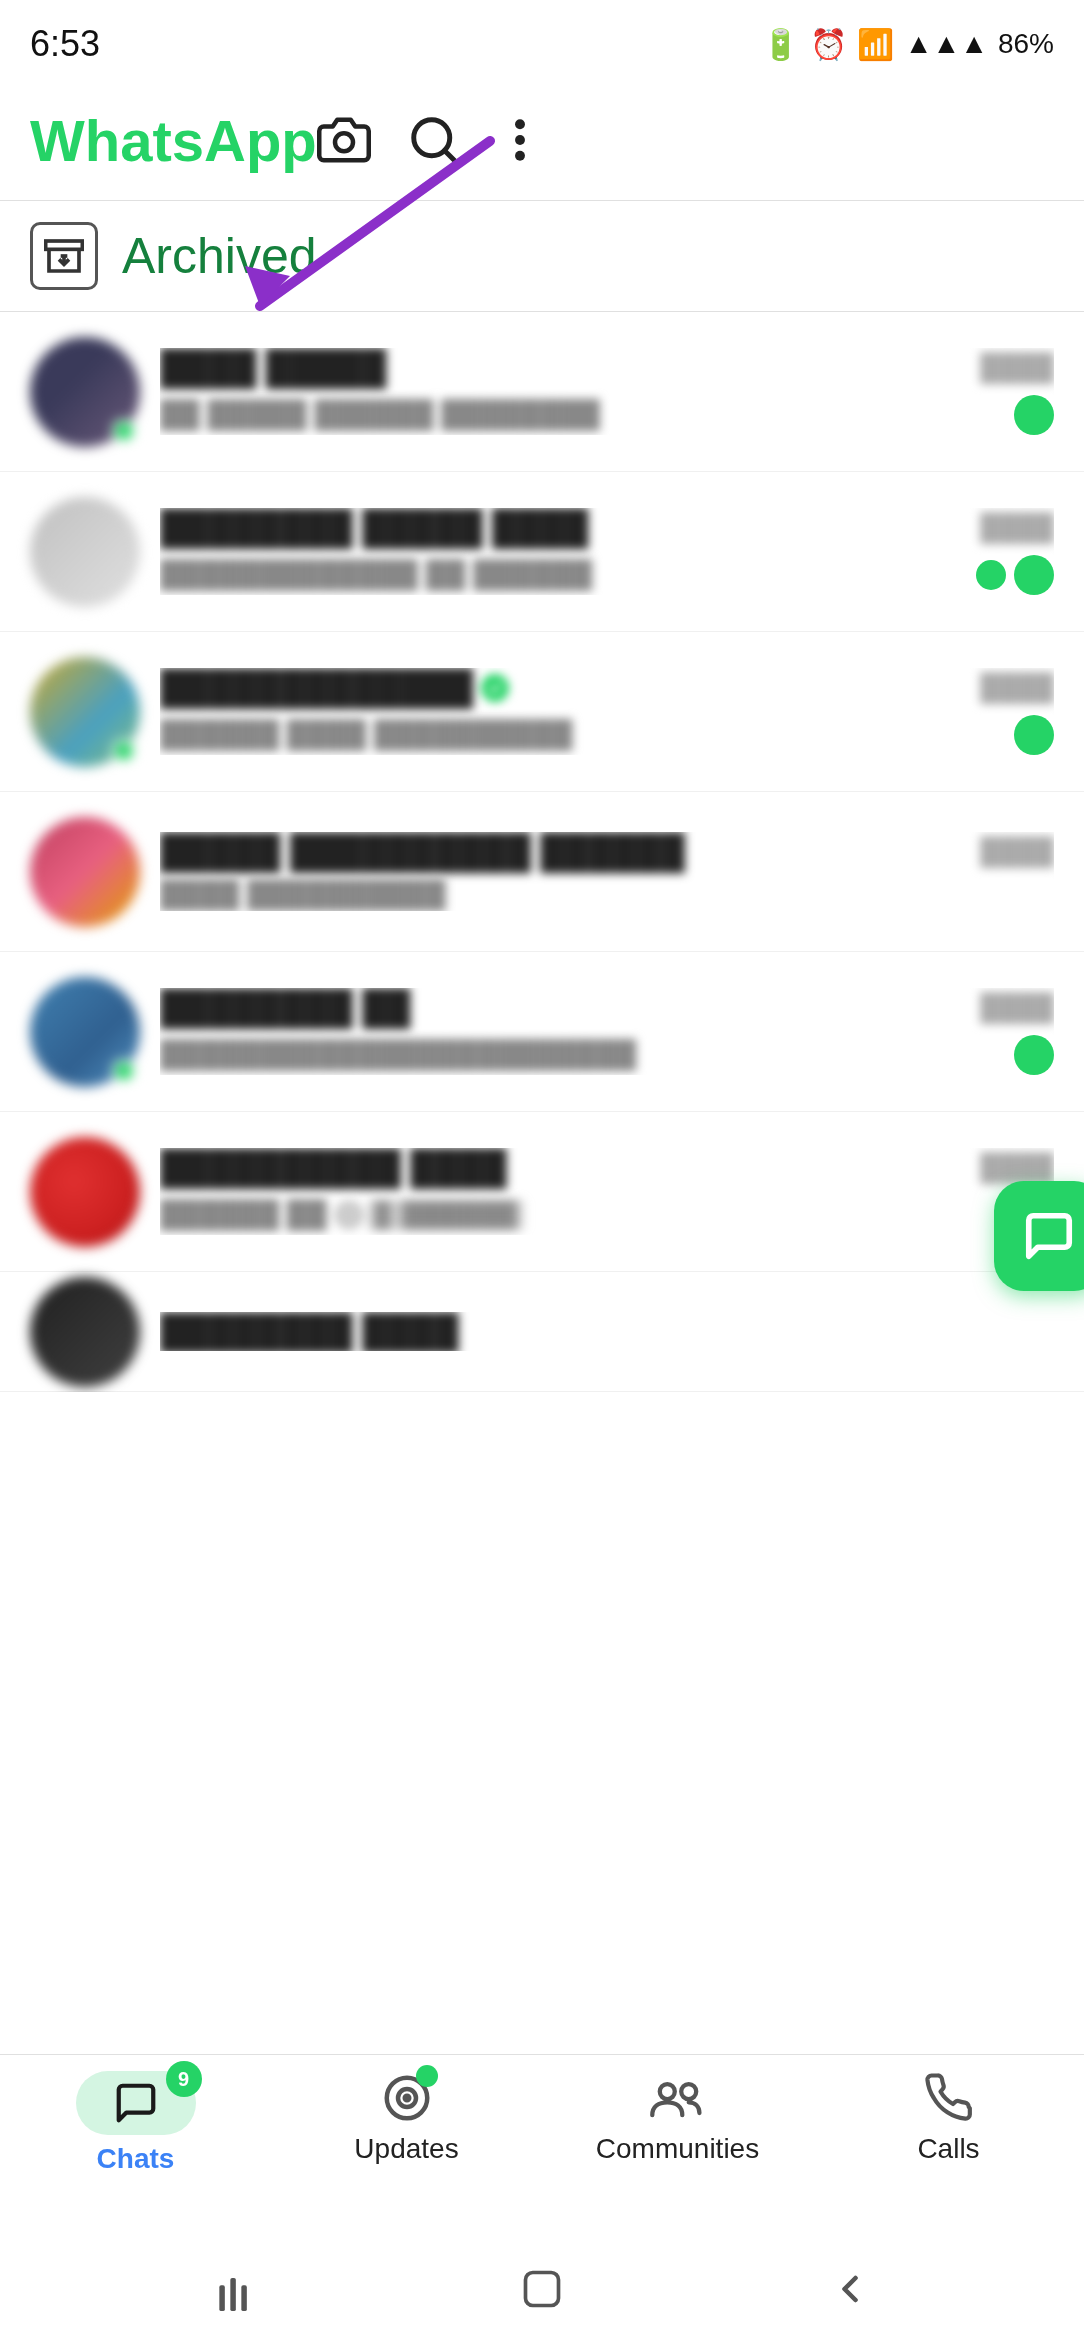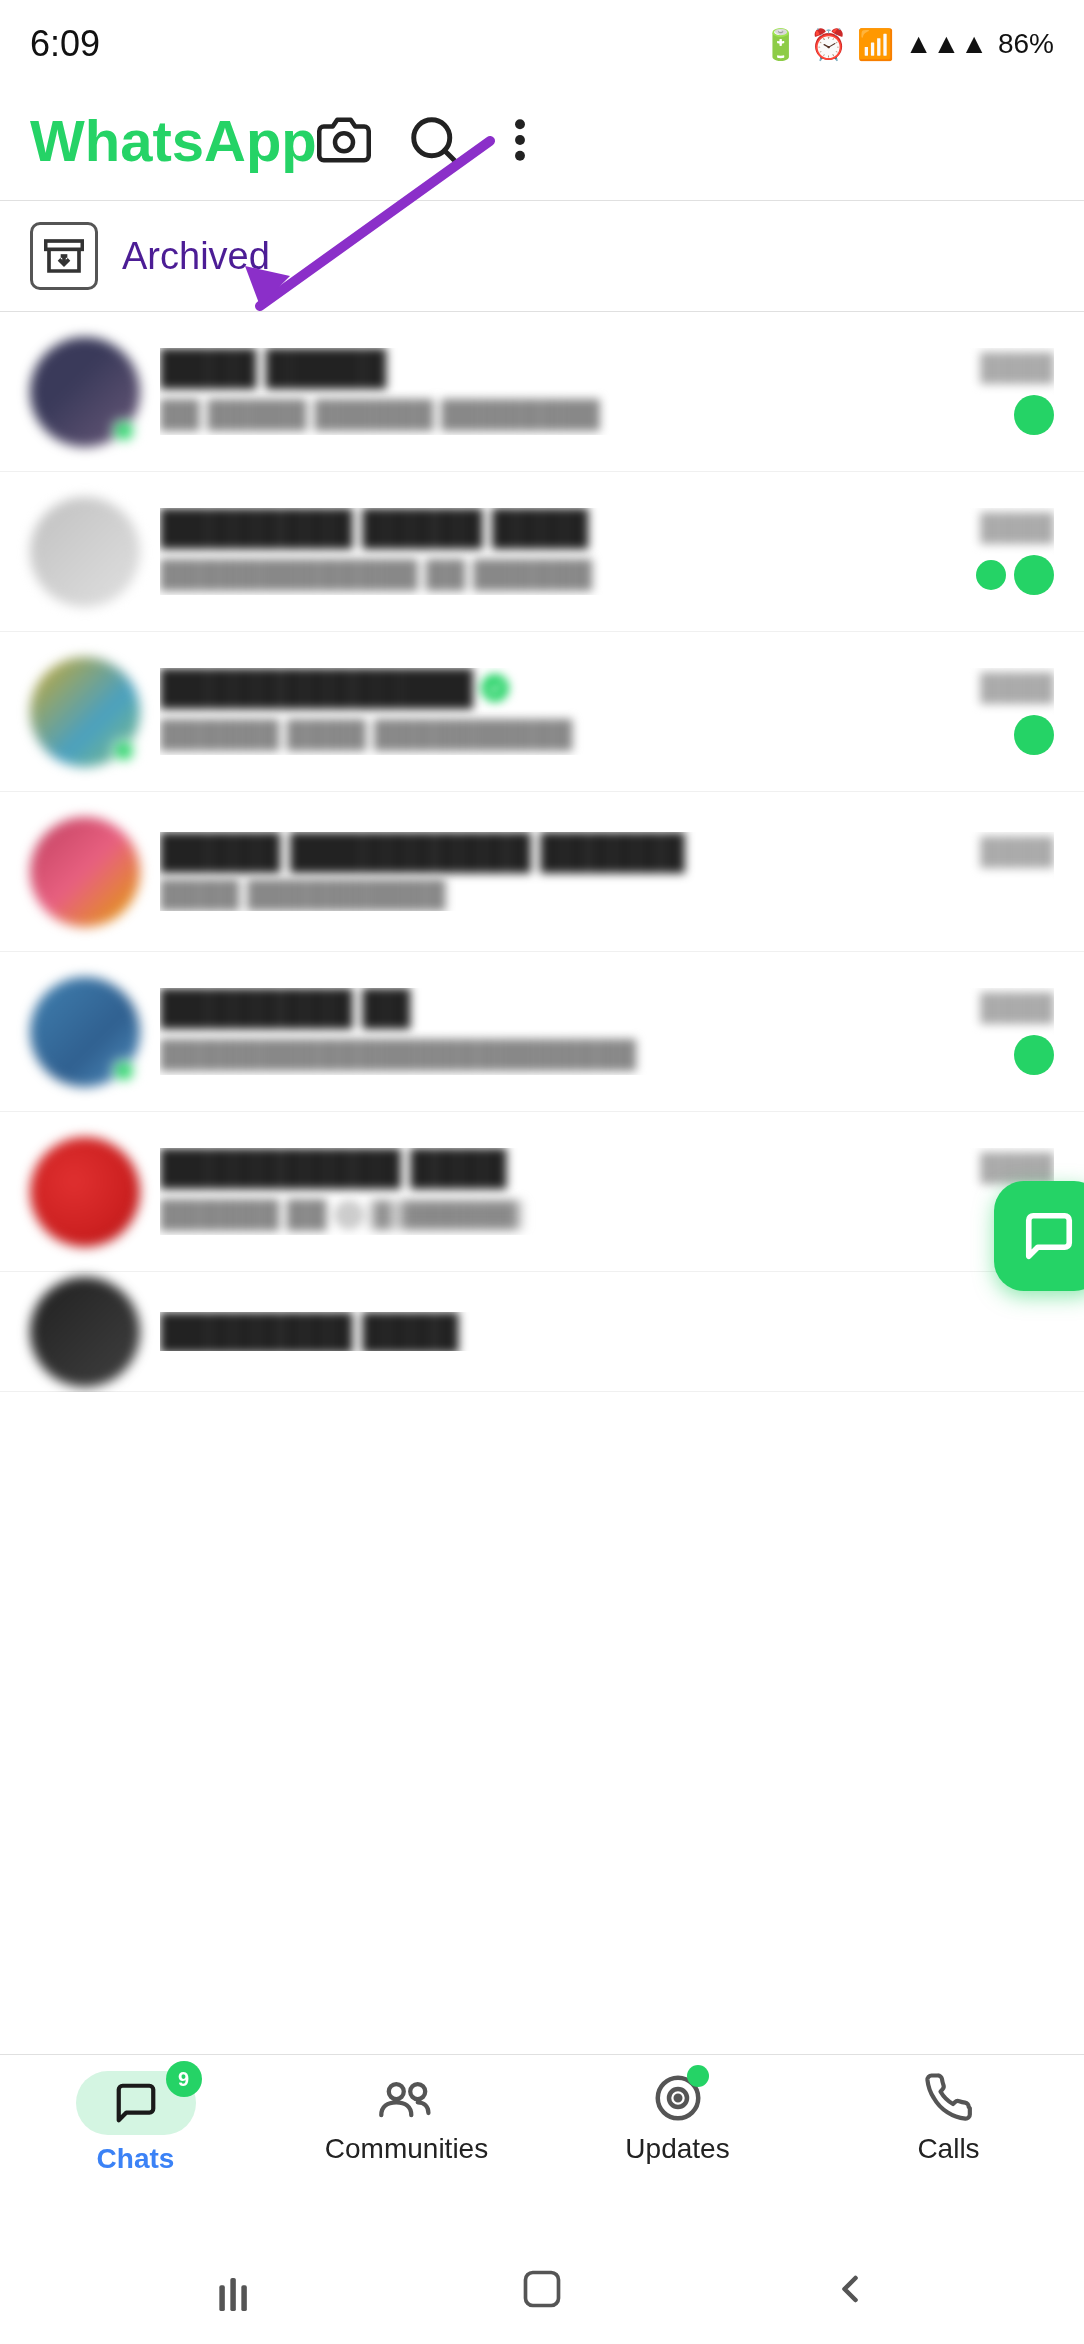--- a/index.html
+++ b/index.html
@@ -96,22 +96,22 @@
       width: 68px;
       height: 68px;
       border: 3px solid #555;
       border-radius: 10px;
       display: flex;
       align-items: center;
       justify-content: center;
     }
 
     .archived-text {
-      font-size: 38px;
-      color: #4c1d95;
+      font-size: 50px;
+      color: #15803d;
       font-weight: 400;
     }
 
     
     .chat-list {
       flex: 1;
       overflow: hidden;
     }
 
     .chat-item {
@@ -331,21 +331,21 @@
       border: none;
     }
 
     
     svg { display: block; }
   </style>
 </head>
 <body>
 
 <div class="status-bar">
-  <span class="status-time">6:09</span>
+  <span class="status-time">6:53</span>
   <div class="status-icons">
 
     <span style="font-size:30px;">🔋</span>
     <span style="font-size:30px;">⏰</span>
     <span style="font-size:30px;">📶</span>
     <span style="font-size:28px; color:#111;">▲▲▲</span>
     <span class="battery-text">86%</span>
   </div>
 </div>
 
@@ -531,40 +531,40 @@
           <path d="M21 15a2 2 0 0 1-2 2H7l-4 4V5a2 2 0 0 1 2-2h14a2 2 0 0 1 2 2z"></path>
         </svg>
       </div>
       <div class="nav-badge">9</div>
     </div>
     <span class="nav-label nav-label-active">Chats</span>
   </div>
 
   <div class="nav-item">
     <div class="nav-icon-wrap">
+      <svg width="54" height="54" viewBox="0 0 24 24" fill="none" stroke="#555" stroke-width="2" stroke-linecap="round" stroke-linejoin="round">
+        <circle cx="12" cy="12" r="9"></circle>
+        <circle cx="12" cy="12" r="4"></circle>
+        <circle cx="12" cy="12" r="1" fill="#555"></circle>
+      </svg>
+      <div class="nav-badge-small"></div>
+    </div>
+    <span class="nav-label">Updates</span>
+  </div>
+
+  <div class="nav-item">
+    <div class="nav-icon-wrap">
       <svg width="60" height="54" viewBox="0 0 28 24" fill="none" stroke="#555" stroke-width="2" stroke-linecap="round" stroke-linejoin="round">
         <circle cx="9" cy="9" r="3.5"></circle>
         <circle cx="19" cy="9" r="3.5"></circle>
         <path d="M2 20c0-4 3-6 7-6s7 2 7 6"></path>
         <path d="M19 14c3 0 5 2 5 5"></path>
       </svg>
     </div>
     <span class="nav-label">Communities</span>
-  </div>
-
-  <div class="nav-item">
-    <div class="nav-icon-wrap">
-      <svg width="54" height="54" viewBox="0 0 24 24" fill="none" stroke="#555" stroke-width="2" stroke-linecap="round" stroke-linejoin="round">
-        <circle cx="12" cy="12" r="9"></circle>
-        <circle cx="12" cy="12" r="4"></circle>
-        <circle cx="12" cy="12" r="1" fill="#555"></circle>
-      </svg>
-      <div class="nav-badge-small"></div>
-    </div>
-    <span class="nav-label">Updates</span>
   </div>
 
   <div class="nav-item">
     <div class="nav-icon-wrap">
       <svg width="50" height="54" viewBox="0 0 24 24" fill="none" stroke="#555" stroke-width="2" stroke-linecap="round" stroke-linejoin="round">
         <path d="M22 16.92v3a2 2 0 0 1-2.18 2 19.79 19.79 0 0 1-8.63-3.07A19.5 19.5 0 0 1 4.72 12a19.79 19.79 0 0 1-3.07-8.67A2 2 0 0 1 3.63 1.18h3a2 2 0 0 1 2 1.72c.127.96.361 1.903.7 2.81a2 2 0 0 1-.45 2.11L7.91 8.91a16 16 0 0 0 6 6l.91-.91a2 2 0 0 1 2.11-.45c.907.339 1.85.573 2.81.7a2 2 0 0 1 1.72 2.02z"></path>
       </svg>
     </div>
     <span class="nav-label">Calls</span>
   </div>

